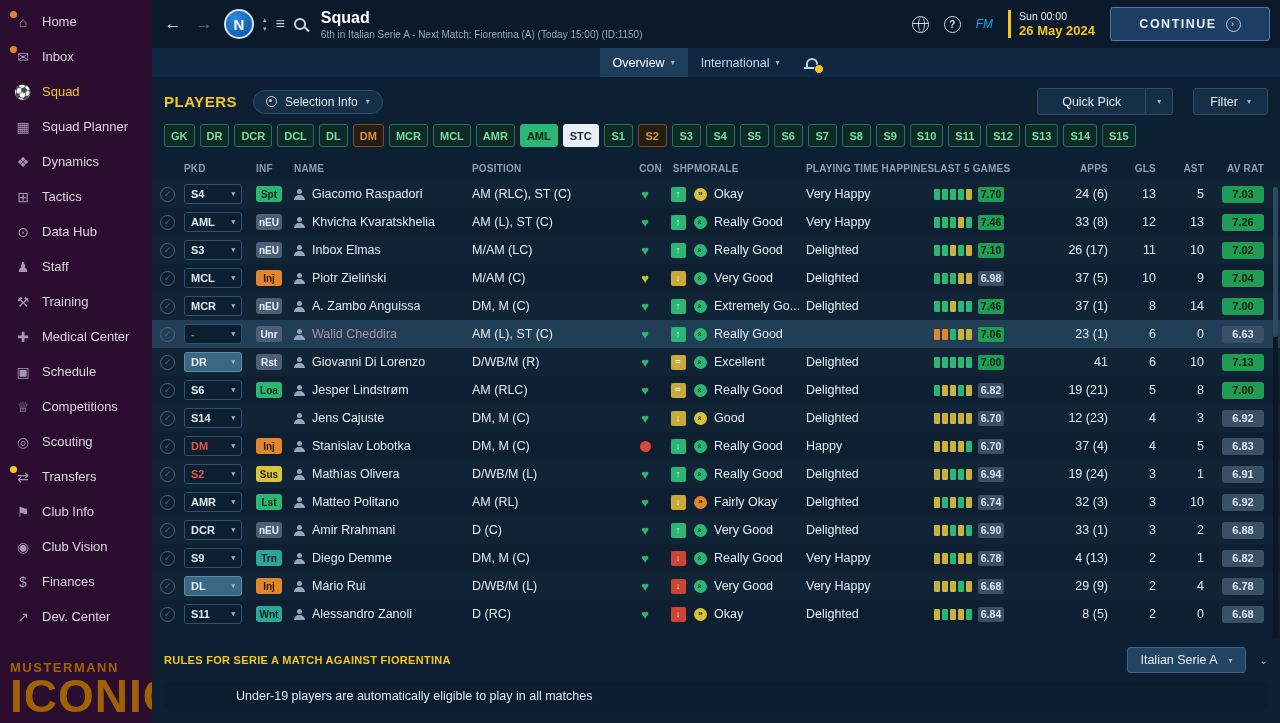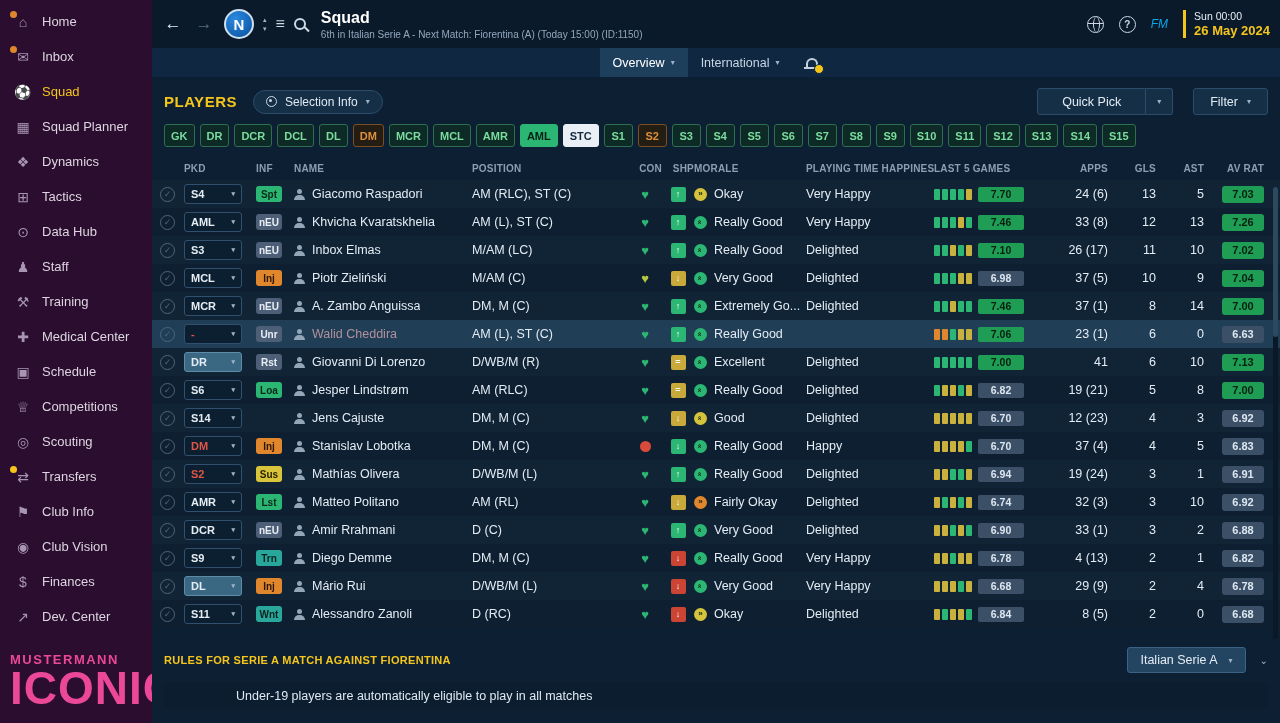--- a/index.html
+++ b/index.html
@@ -7,21 +7,21 @@
   body { font-family:"Liberation Sans", sans-serif; background:#0d2033; color:#e4ecf4; }
   .app { display:flex; width:1280px; height:723px; }
 
   
   .sidebar { flex:0 0 152px; background:#2b0d2f; position:relative; overflow:hidden; padding-top:4px; }
   .side-item { height:35px; display:flex; align-items:center; gap:10px; padding-left:14px; color:#ddd6e0; font-size:13px; cursor:pointer; }
   .side-item.active { color:#f5c51b; }
   .side-icon { width:18px; text-align:center; font-size:14px; color:#a895b5; position:relative; flex:0 0 18px; }
   .side-item.active .side-icon { color:#f5c51b; }
   .side-badge { position:absolute; top:-3px; left:-4px; width:7px; height:7px; border-radius:50%; background:#e0872e; }
-  .logo { position:absolute; bottom:12px; left:10px; color:#ec4899; white-space:nowrap; }
+  .logo { position:absolute; bottom:4px; left:10px; color:#a16207; white-space:nowrap; }
   .logo-top { font-size:13px; font-weight:bold; letter-spacing:1.5px; }
   .logo-main { font-size:46px; font-weight:bold; letter-spacing:1px; line-height:.95; }
 
   
   .main { flex:1; display:flex; flex-direction:column; min-width:0; }
   .topbar { height:48px; background:#0a1a2b; display:flex; align-items:center; padding:0 10px; gap:9px; flex:0 0 48px; }
   .nav-arrow { font-size:17px; color:#e8eef5; width:22px; text-align:center; cursor:pointer; }
   .nav-arrow.fwd { color:#5a6d82; }
   .club-badge { width:30px; height:30px; border-radius:50%; background:radial-gradient(circle at 35% 30%, #2a8ae0, #0a4f9e); border:2px solid #cfe0ef; color:#fff; font-weight:bold; font-size:15px; display:flex; align-items:center; justify-content:center; flex:0 0 30px; }
   .badge-chevrons { display:flex; flex-direction:column; font-size:7px; color:#9fb3c8; line-height:1; gap:2px; }
@@ -108,21 +108,21 @@
   .heart { font-size:13px; line-height:1; }
   .circle-con { width:11px; height:11px; border-radius:50%; background:#d84b3a; display:inline-block; }
   .shp-box { width:15px; height:15px; border-radius:2px; color:#fff; font-size:9px; display:flex; align-items:center; justify-content:center; font-weight:bold; }
   .morale-cell { display:flex; align-items:center; gap:7px; }
   .morale-ic { width:13px; height:13px; border-radius:50%; display:flex; align-items:center; justify-content:center; color:#0b2214; font-size:8px; font-weight:bold; flex:0 0 13px; }
   .morale-g { display:block; line-height:1; }
   .morale-g.up { transform:rotate(-90deg); }
   .l5 { display:flex; align-items:center; gap:6px; }
   .bars { display:flex; gap:2px; align-items:flex-end; }
   .bar { width:6px; height:11px; border-radius:1px; }
-  .l5-badge { width:46px; height:15px; border-radius:2px; display:flex; align-items:center; justify-content:center; font-size:10.5px; font-weight:bold; }
+  .l5-badge { width:26px; height:15px; border-radius:2px; display:flex; align-items:center; justify-content:center; font-size:10.5px; font-weight:bold; }
   .badge-good { background:#1f9d55; color:#06200f; }
   .badge-plain { background:#3b4f66; color:#dde7f1; }
   .av-badge { width:42px; height:17px; border-radius:3px; display:flex; align-items:center; justify-content:center; font-size:11px; font-weight:bold; }
 
   .scrollbar { position:absolute; right:2px; top:110px; width:5px; height:452px; background:#0a1828; border-radius:3px; }
   .scroll-thumb { width:5px; height:150px; background:#2c4960; border-radius:3px; }
 
   
   .footer { margin-top:auto; padding:8px 12px 0; }
   .footer-top { display:flex; align-items:center; }
@@ -234,20 +234,24 @@
         <div class="page-title">Squad</div>
         <div class="page-subtitle">6th in Italian Serie A - Next Match: Fiorentina (A) (Today 15:00) (ID:1150)</div>
       </div>
       <div class="top-right">
         <span class="globe-icon"></span>
         <span class="help-icon">?</span>
         <span class="fm-logo">FM</span>
         <div class="date-block">
           <div class="date-top">Sun 00:00</div>
           <div class="date-main">26 May 2024</div>
+        </div>
+        <div class="continue-btn">
+          <span>CONTINUE</span>
+          <span class="continue-arrow">›</span>
         </div>
       </div>
     </header>
 
     <div class="tabbar">
       <div class="tab active">
         <span>Overview</span>
         <span class="chev">▾</span>
       </div>
       <div class="tab">

